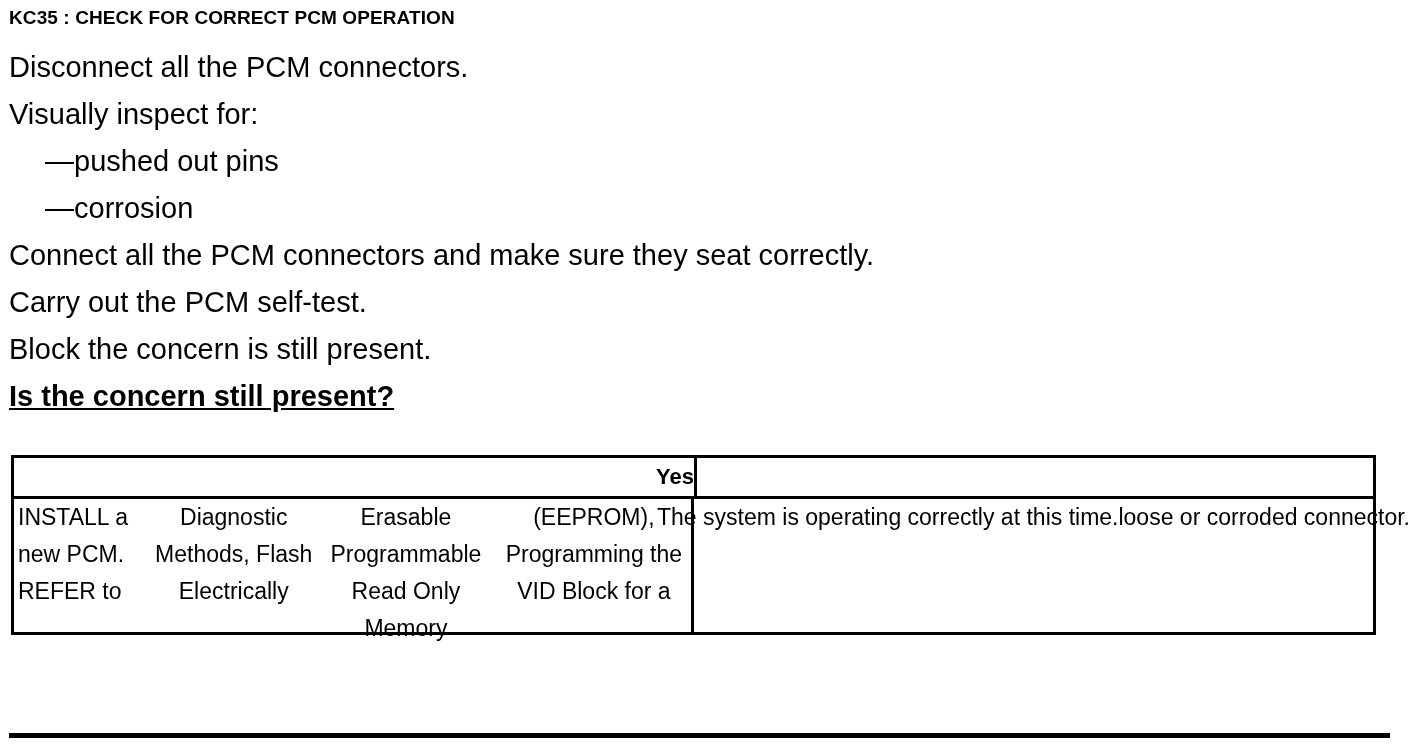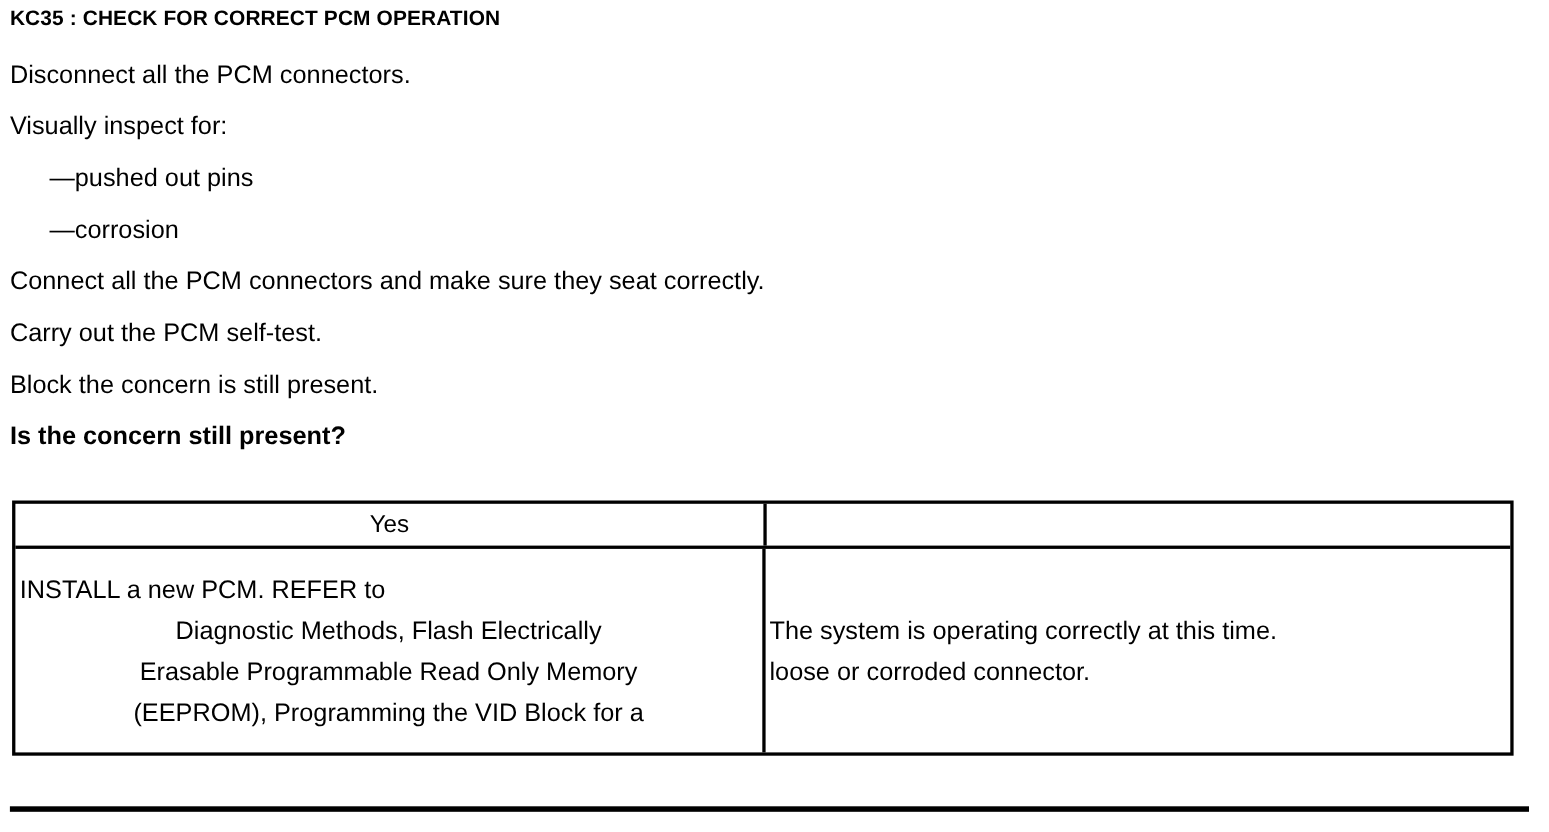--- a/index.html
+++ b/index.html
@@ -40,27 +40,28 @@
   }
 
   
   .instructions {
     position: absolute;
     left: 9px;
     top: 44px;
     width: 1380px;
   }
   .line {
-    font-size: 23px;
+    font-size: 29px;
     line-height: 47px;
     white-space: nowrap;
     font-weight: normal;
   }
   .line.bold {
     font-weight: bold;
+    text-decoration: underline;
   }
   .line.indent {
     padding-left: 36px;
   }
 
   
   .decision-table {
     position: absolute;
     left: 11px;
     top: 455px;
@@ -84,32 +85,32 @@
     width: 683px;
     box-sizing: border-box;
     border-right: 3px solid #000000;
   }
   .dt-cell-no {
     width: 679px;
     box-sizing: border-box;
   }
   .dt-head-text {
     font-size: 22px;
-    font-weight: normal;
-    text-align: center;
+    font-weight: bold;
+    text-align: right;
     line-height: 34px;
     padding: 2px 0 2px 0;
   }
   .dt-body-cell {
     font-size: 23px;
     line-height: 37px;
-    height: 185px;
+    height: 133px;
     box-sizing: border-box;
     display: flex;
-    flex-direction: column;
+    flex-direction: row;
     justify-content: center;
   }
   .dt-body-yes {
     text-align: center;
     padding: 0 2px;
   }
   .dt-body-yes .first-line {
     text-align: left;
     padding-left: 2px;
   }

